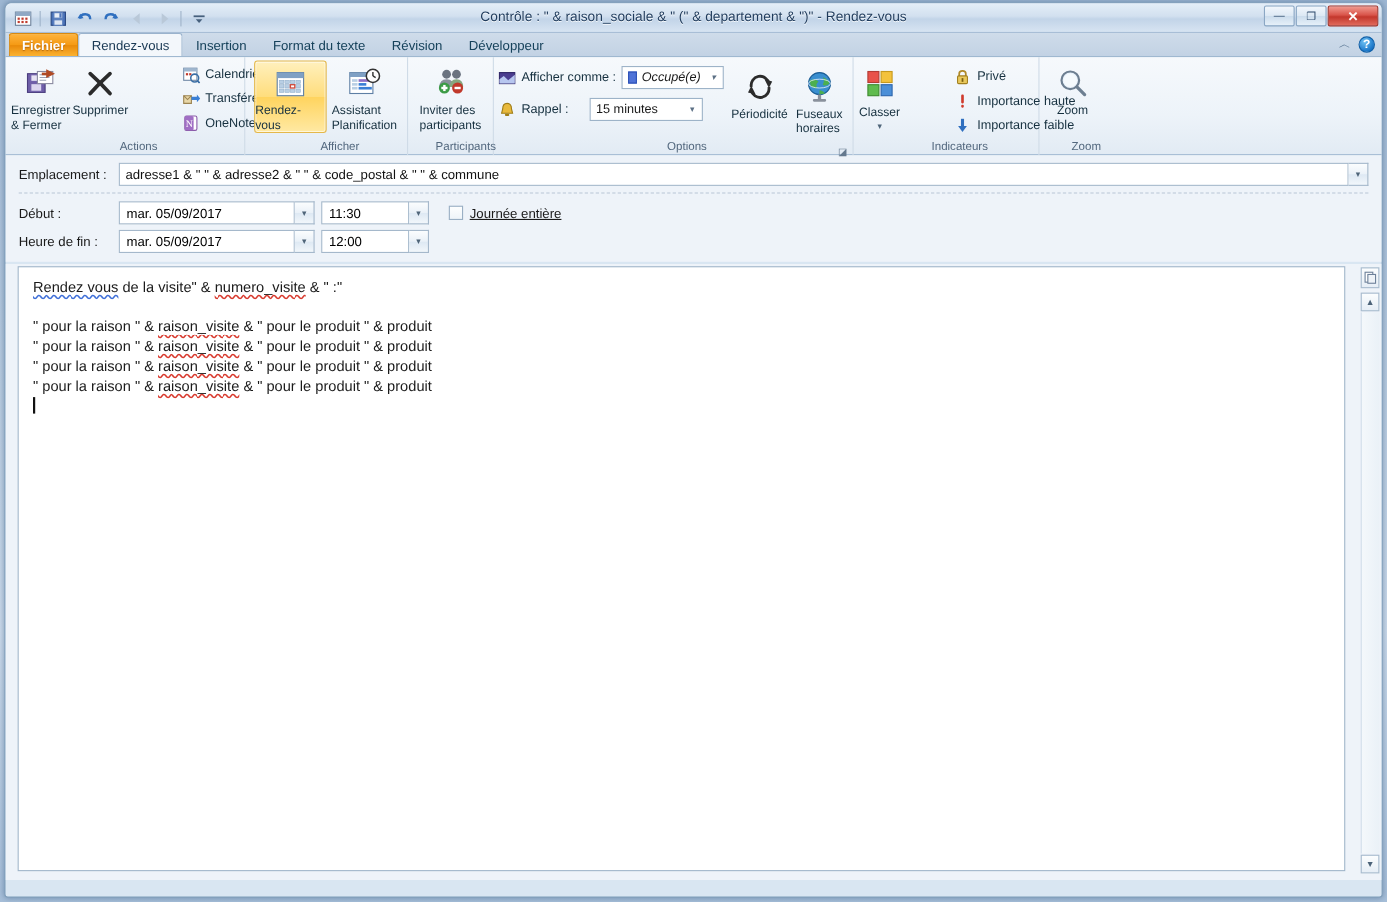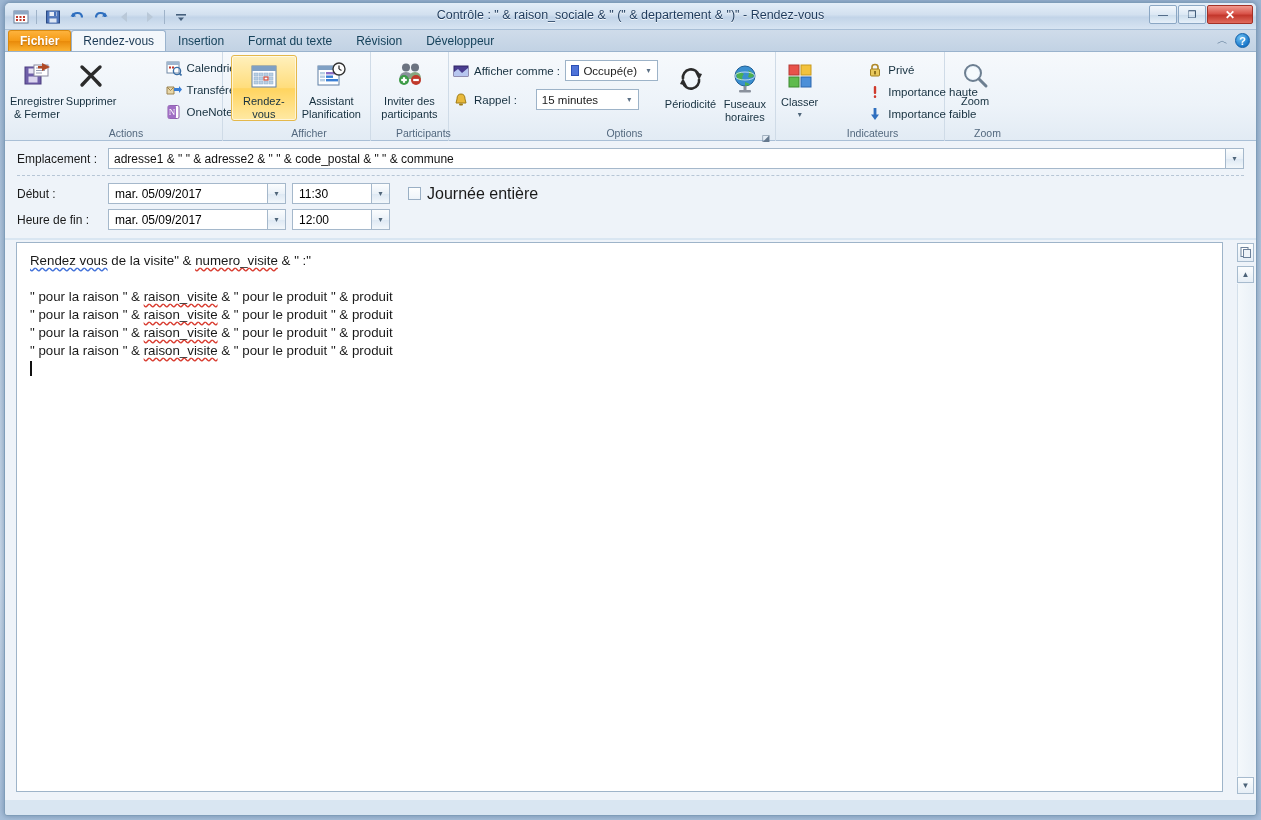--- a/index.html
+++ b/index.html
@@ -157,21 +157,20 @@
   }
 
   
   .bigbtn {
     width: 66px;
     display: flex; flex-direction: column; align-items: center;
     padding-top: 4px;
     border: 1px solid transparent;
     border-radius: 3px;
     font-size: 11px; color: #16303f;
-    text-align: center;
     line-height: 12.5px;
   }
   .bigbtn .lbl { margin-top: 3px; }
   .bigbtn.selected {
     background: linear-gradient(180deg,#fff0bd 0%, #ffdd7c 50%, #ffd45f 51%, #ffe9a3 100%);
     border: 1px solid #e4b84b;
     box-shadow: inset 0 0 0 1px rgba(255,255,255,.6);
   }
   .icon32 { width: 32px; height: 32px; display:block; }
   .icon16 { width: 16px; height: 16px; display:block; }
@@ -274,21 +273,21 @@
     padding: 2px 4px 0 6px;
     line-height: 17px;
   }
   .spacer-s { width: 6px; }
   .chk {
     width: 13px; height: 13px;
     border: 1px solid #9aafc4;
     background: linear-gradient(180deg,#fdfefe,#eef4f9);
     margin-right: 6px;
   }
-  .chklabel { font-size: 16px; color: #1a1a1a; }
+  .chklabel { font-size: 12px; color: #1a1a1a; text-decoration: underline; }
 
   
   .bodywrap {
     position: relative;
     margin: 2px 0 0 0;
     height: 560px;
     background: #eef3f9;
     padding: 0 10px 8px 10px;
   }
   .editor {
@@ -560,21 +559,21 @@
 
     <div class="group" style="width:327px;">
       <div class="group-body" style="flex-direction:row; align-items:flex-start; padding-top:6px;">
         <div style="display:flex;flex-direction:column;gap:4px;width:212px;">
           <div class="opt-row">
             <svg class="icon16" viewBox="0 0 16 16">
               <rect x="1" y="3" width="14" height="10" fill="#4a3d8f" stroke="#2f2566"></rect>
               <path d="M1 9 L5 6 L9 10 L15 5 L15 13 L1 13 Z" fill="#b7c6ef"></path>
             </svg>
             <span class="opt-label">Afficher comme :</span>
-            <div class="combo" style="width:93px;">
+            <div class="combo" style="width:93px;font-style:italic;">
               <span class="busy-swatch"></span>
               <span class="val">Occupé(e)</span>
               <span class="arrow">▾</span>
             </div>
           </div>
           <div class="opt-row">
             <svg class="icon16" viewBox="0 0 16 16">
               <path d="M8 2 Q12 2 12 7 L13 11 L3 11 L4 7 Q4 2 8 2 Z" fill="#e8b93c" stroke="#a07d17"></path>
               <rect x="6" y="11.5" width="4" height="2" rx="1" fill="#a07d17"></rect>
             </svg>

